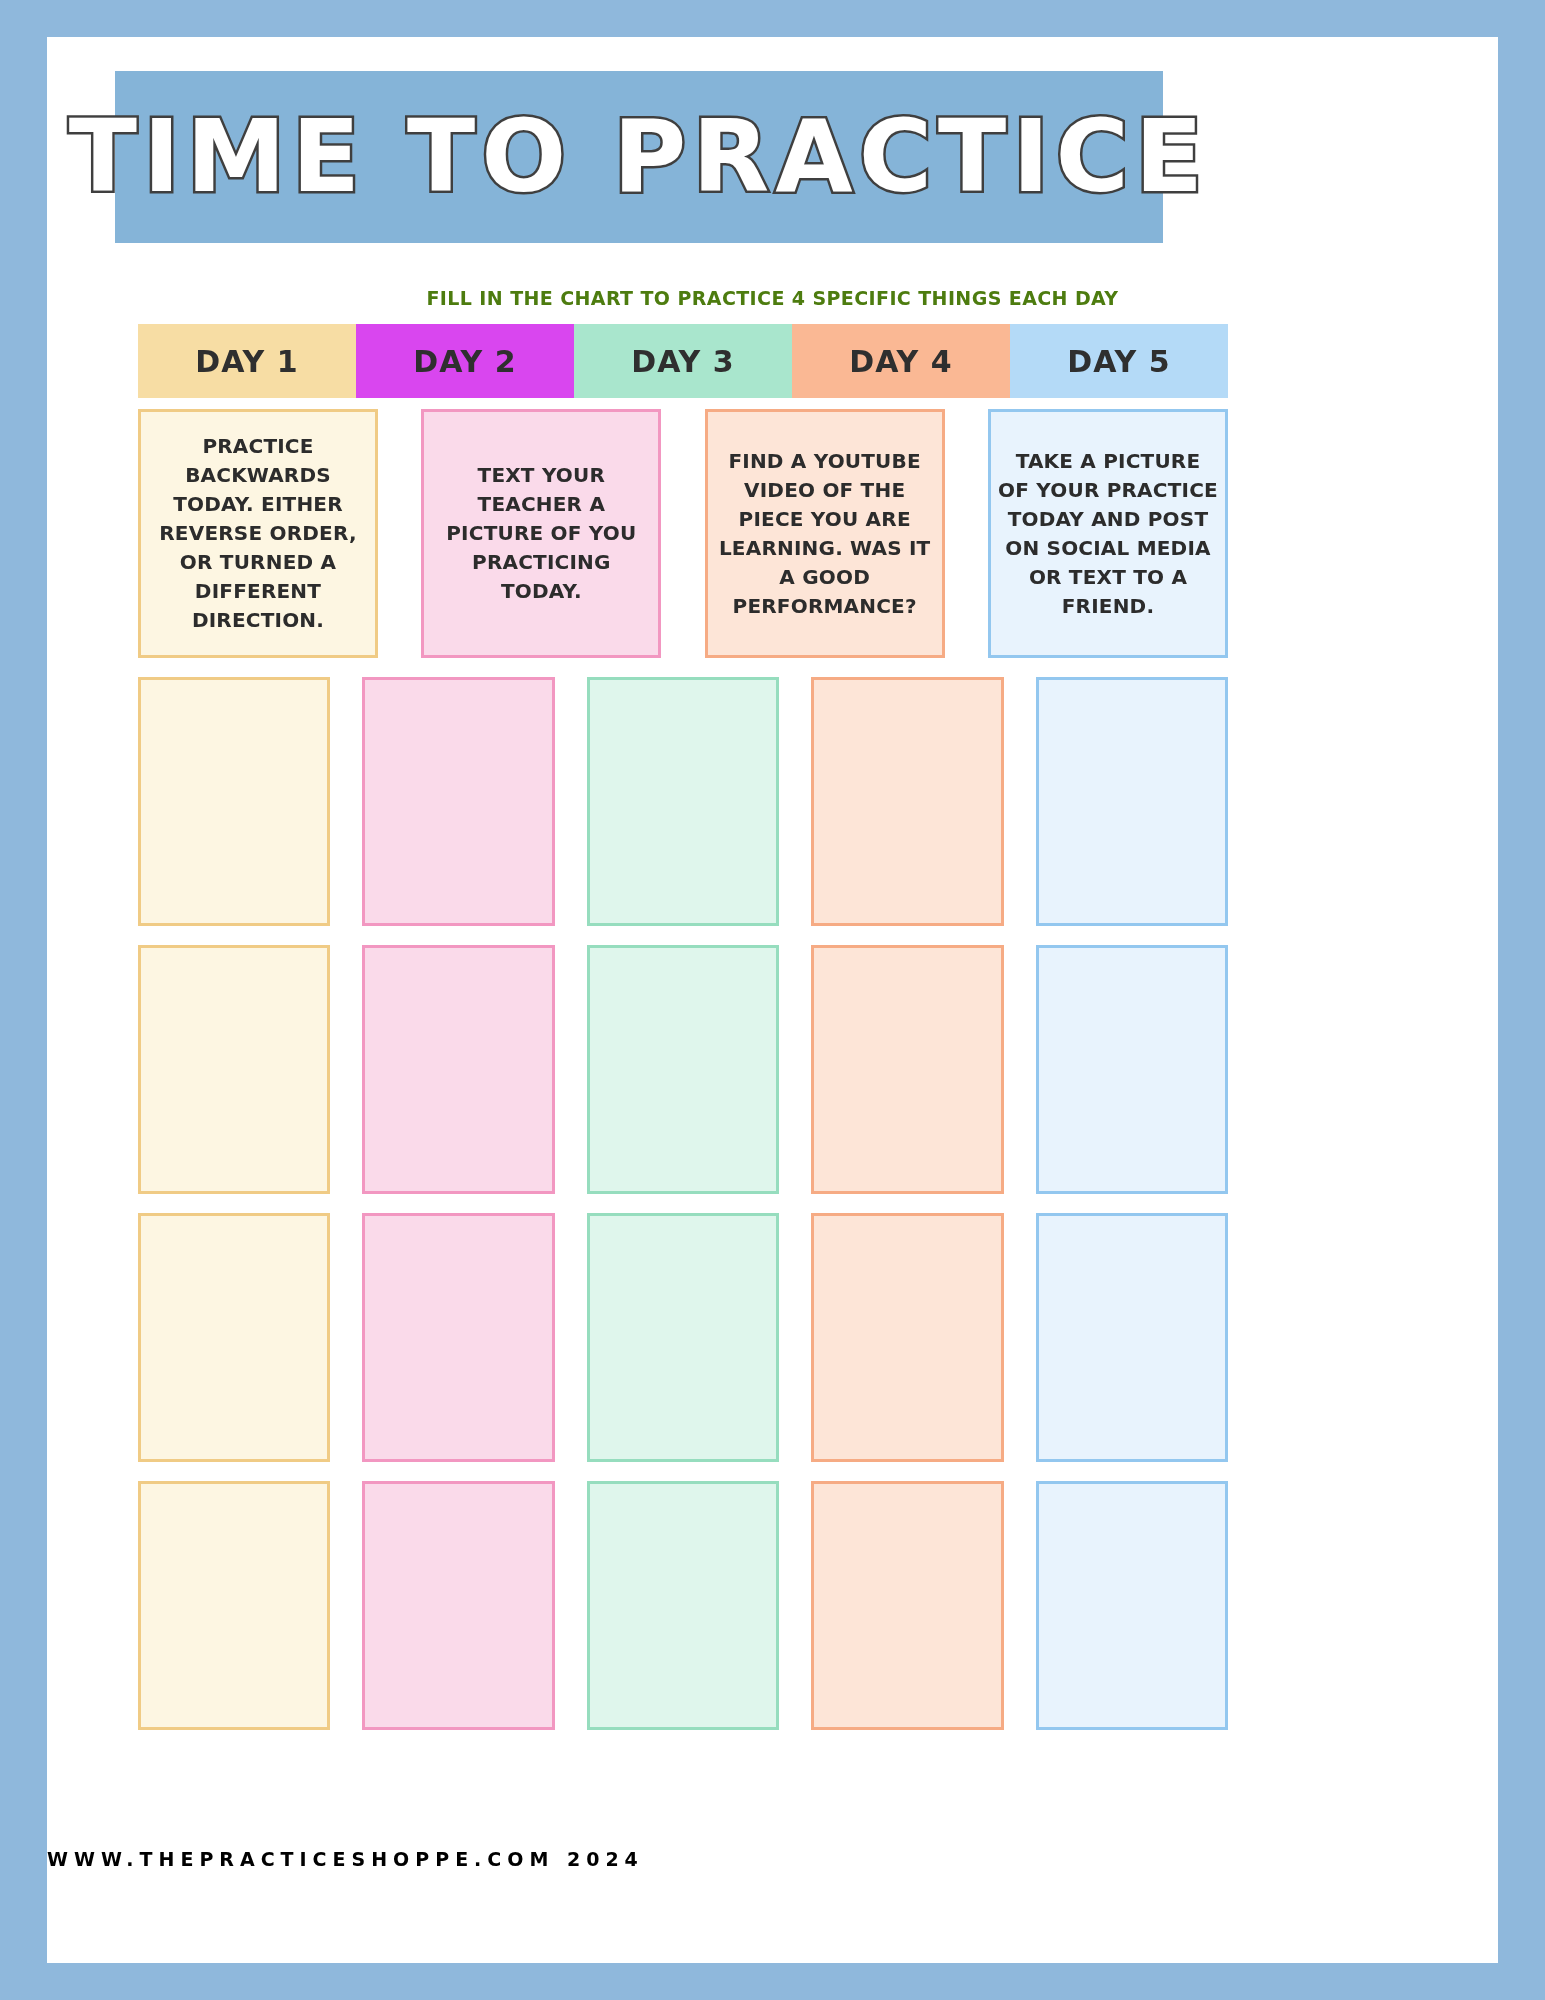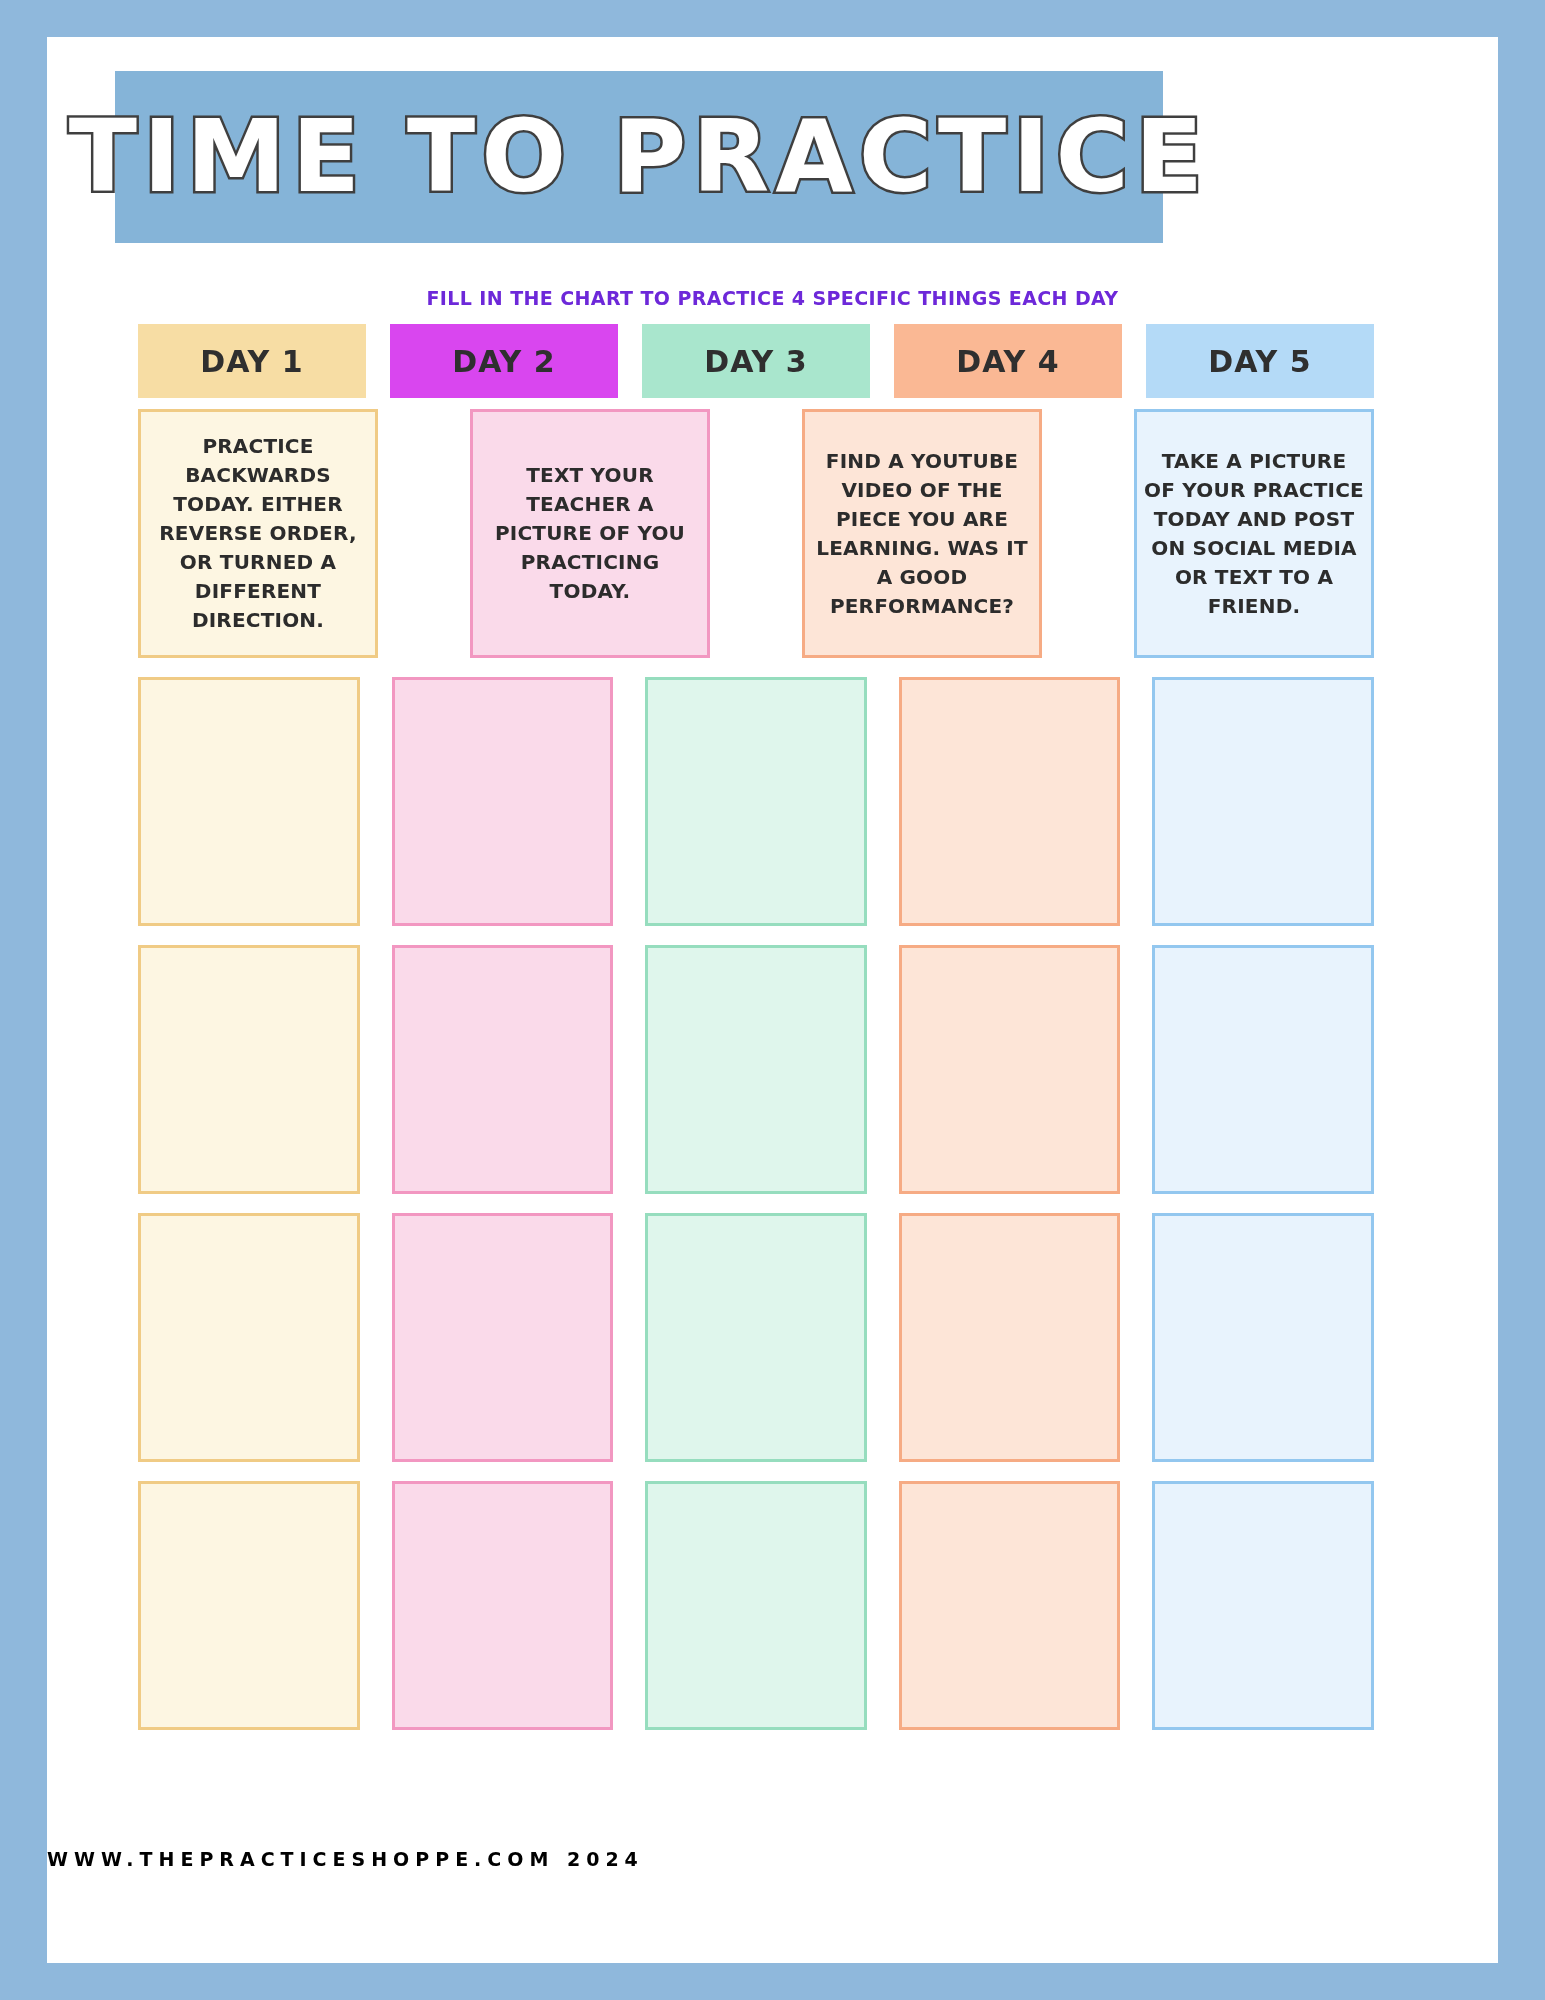--- a/index.html
+++ b/index.html
@@ -47,28 +47,28 @@
   .subtitle {
     position: absolute;
     top: 250px;
     left: 0;
     width: 1451px;
     text-align: center;
     font-family: "DejaVu Sans", sans-serif;
     font-weight: bold;
     font-size: 19px;
     letter-spacing: 0.4px;
-    color: #6d28d9;
+    color: #4d7c0f;
     text-transform: uppercase;
   }
   .grid {
     position: absolute;
     left: 91px;
     top: 287px;
-    width: 1236px;
+    width: 1090px;
   }
   .row {
     display: flex;
     justify-content: space-between;
   }
   .header-row {
     margin-bottom: 11px;
   }
   .header-cell {
     width: 228px;

